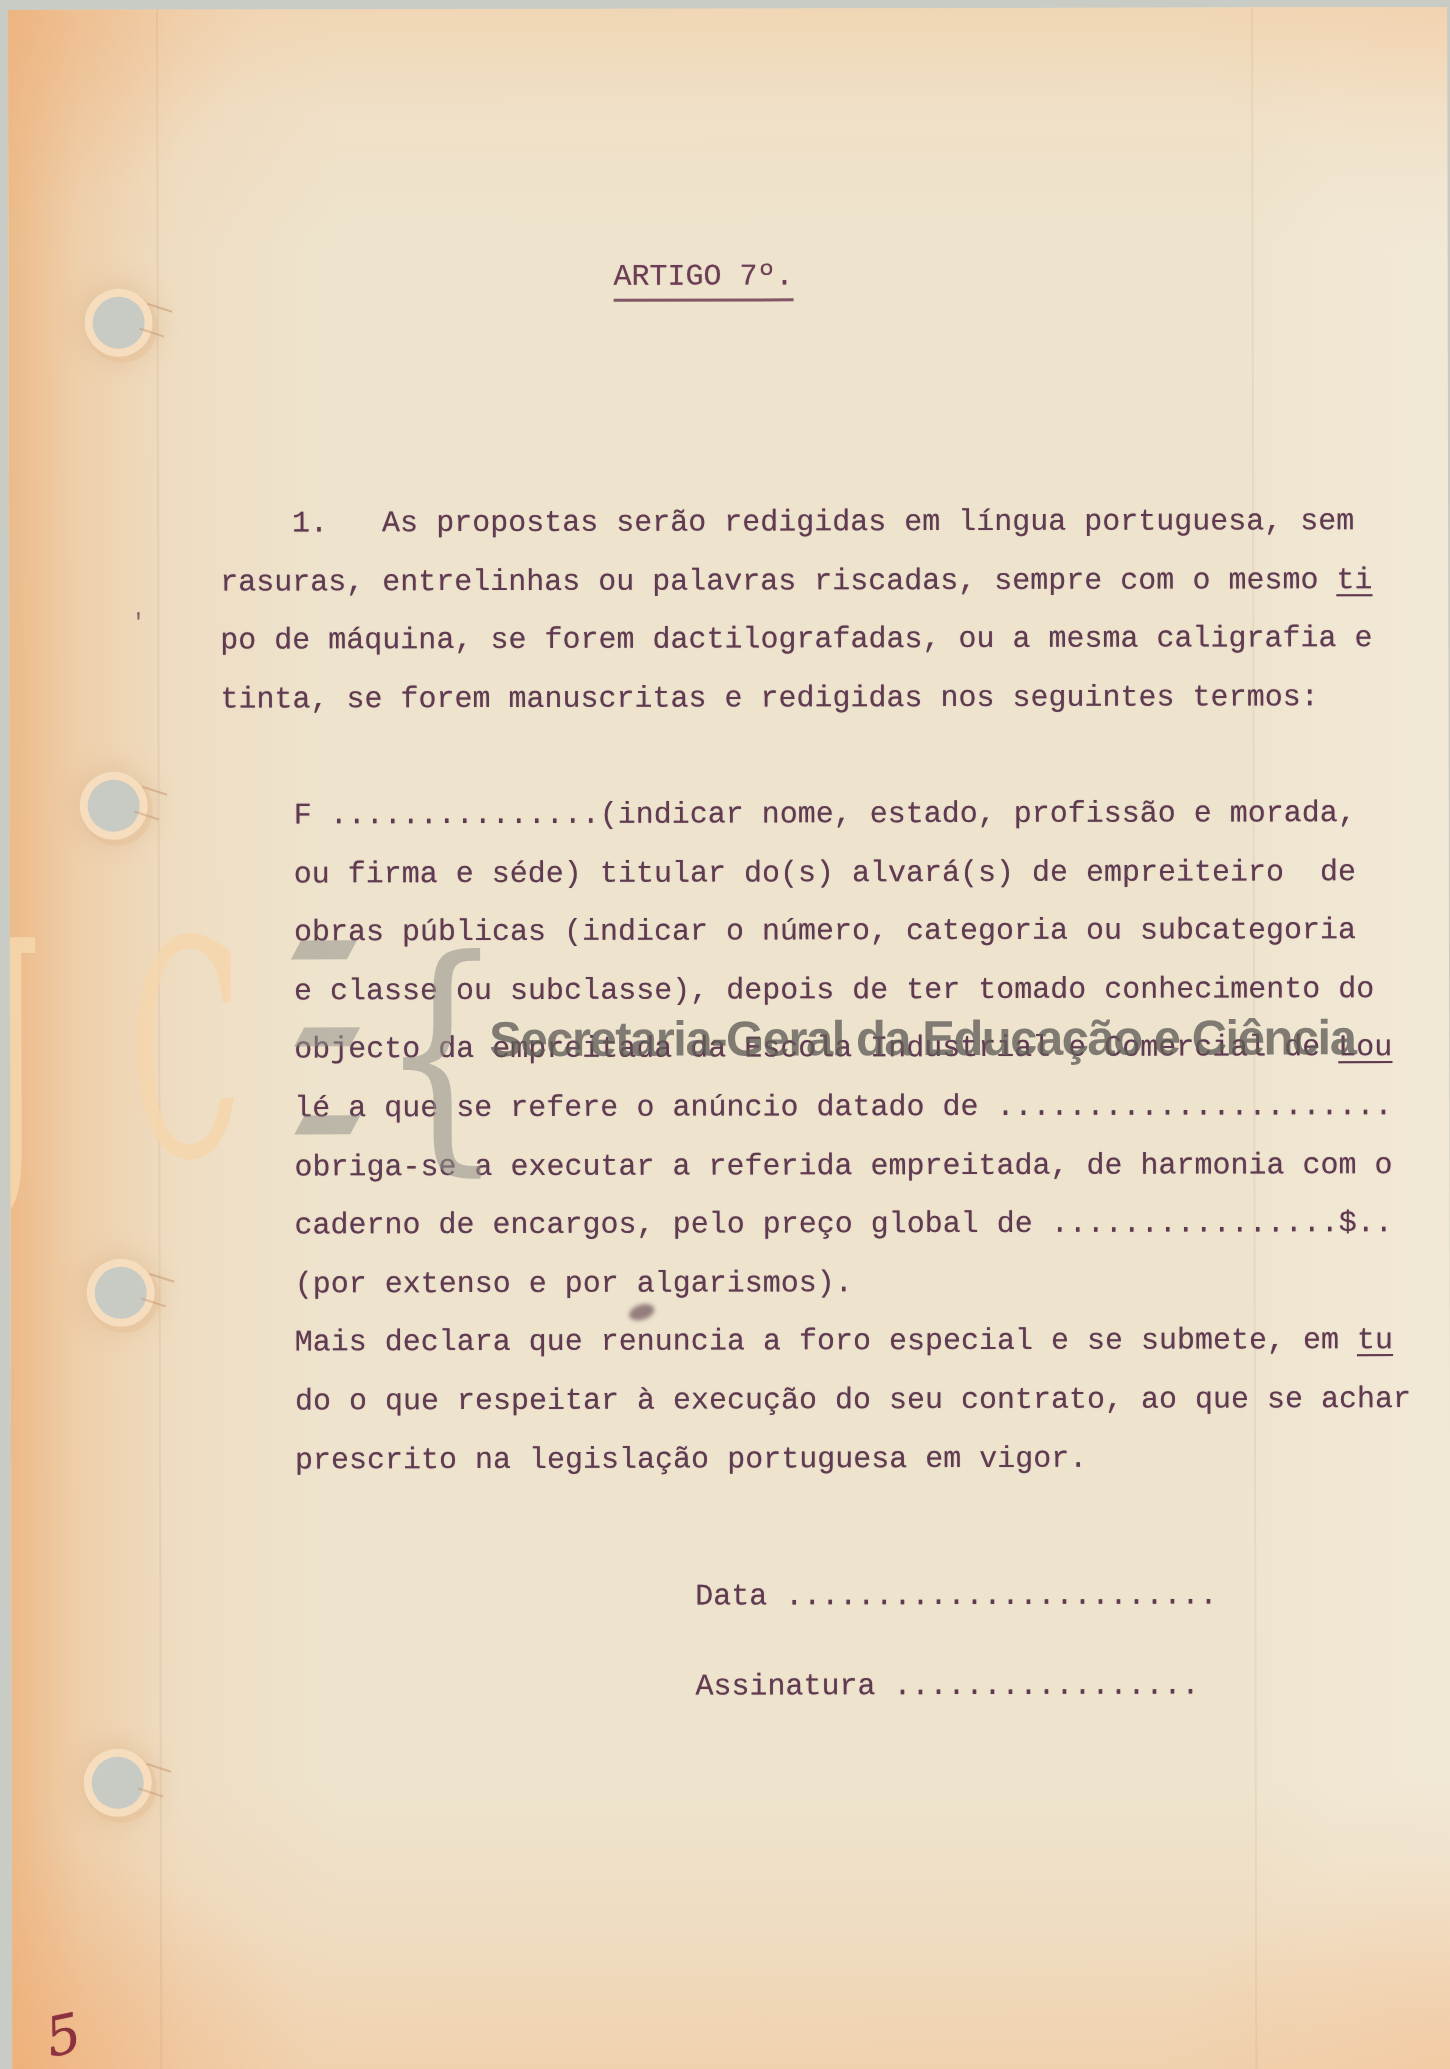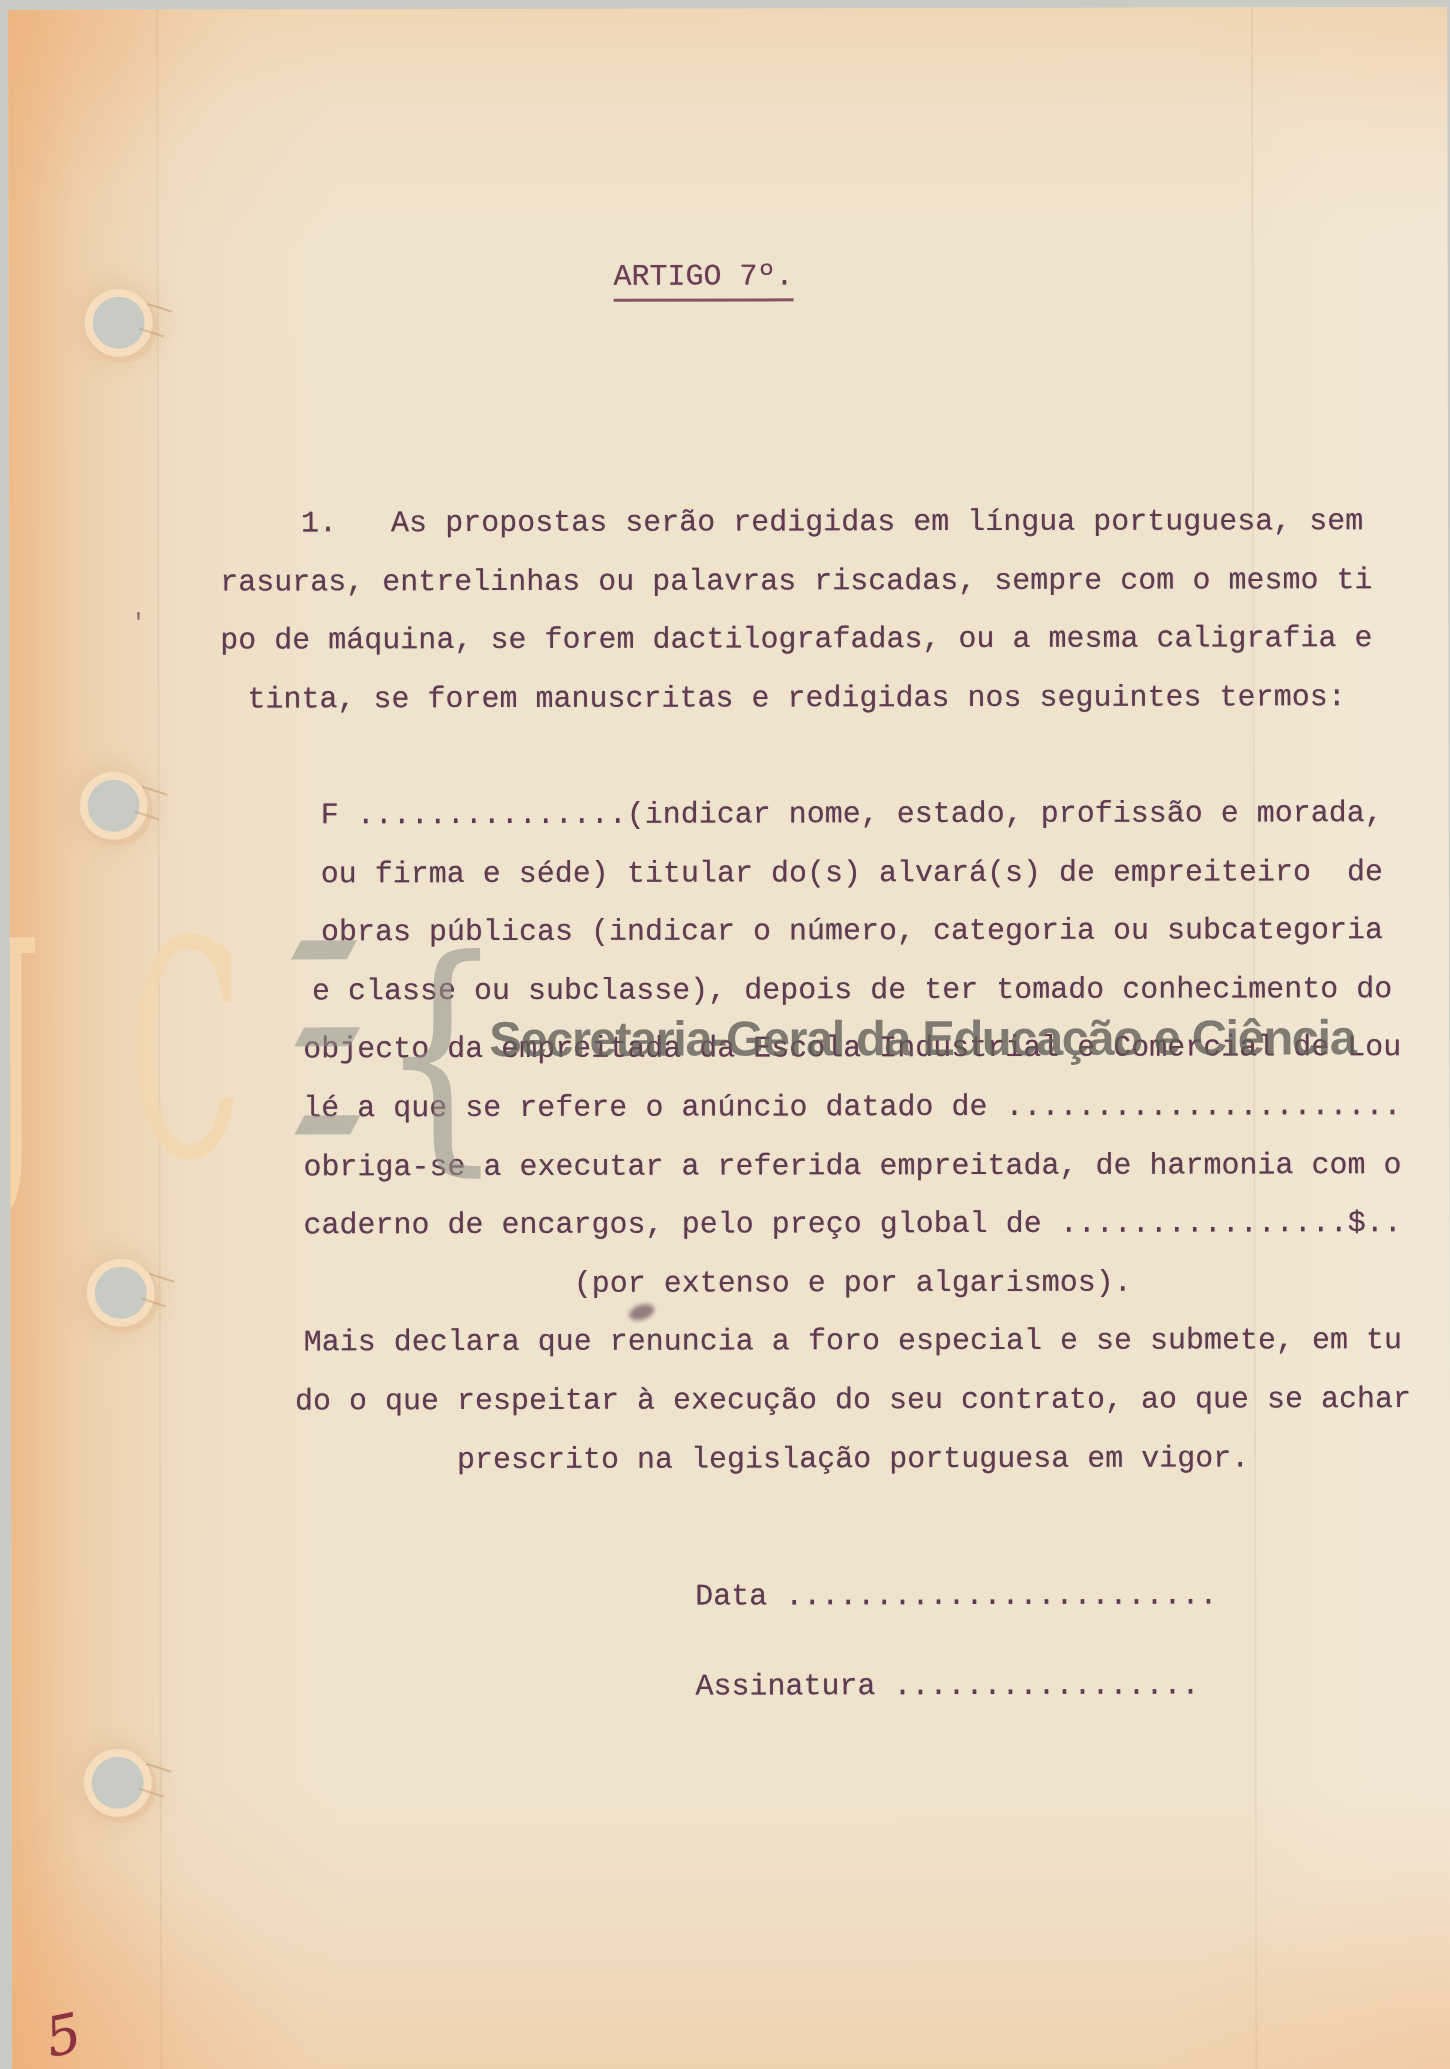--- a/index.html
+++ b/index.html
@@ -2,21 +2,21 @@
 <html><head>
 <meta charset="utf-8">
 <style>
   html,body{margin:0;padding:0;}
   body{
     width:1450px;height:2069px;
     background:#c9ccc4;
     overflow:hidden;
     font-family:"Liberation Sans",sans-serif;
   }
-  .scan{position:relative;width:1450px;height:2069px;text-align:center;}
+  .scan{position:relative;width:1450px;height:2069px;}
   
   .page{
     position:absolute;left:8px;top:7px;right:3px;bottom:0;
     overflow:hidden;
     transform:rotate(-0.12deg);
     transform-origin:top right;
     background:
       radial-gradient(420px 320px at 0% 100%, rgba(240,173,118,0.60), rgba(240,173,118,0) 72%),
       radial-gradient(340px 280px at 0% 0%, rgba(238,178,126,0.55), rgba(238,178,126,0) 72%),
       radial-gradient(420px 300px at 100% 100%, rgba(242,190,142,0.40), rgba(242,190,142,0) 70%),
@@ -42,21 +42,21 @@
     background:rgba(190,140,100,0.45);transform:rotate(18deg);
     box-shadow:0 26px 0 0 rgba(190,140,100,0.40);
   }
   
   .typed{position:absolute;color:#5f3a50;font-family:"Liberation Mono",monospace;
          font-size:30px;text-shadow:0 0 1px rgba(95,58,80,0.55);}
   .block .tline{white-space:pre;line-height:58.6px;height:58.6px;}
   .single{white-space:pre;line-height:34px;}
   .hline{white-space:pre;line-height:34px;color:#6d3d55;
          border-bottom:3px solid rgba(109,61,85,0.85);padding-bottom:5px;}
-  .tail{text-decoration-thickness:2px;text-underline-offset:6px;}
+  .tail{text-decoration:underline;text-decoration-thickness:2px;text-underline-offset:6px;}
   
   .watermark{position:absolute;inset:0;pointer-events:none;}
   .wm-letter{position:absolute;font-family:"DejaVu Serif",serif;font-size:300px;line-height:1;
              color:rgba(245,214,172,0.88);transform:scaleX(0.5);transform-origin:left top;}
   .wm-bar{position:absolute;width:56px;height:19px;background:rgba(148,145,138,0.55);
           transform:skewX(-28deg);}
   .wm-brace{position:absolute;font-family:"DejaVu Serif",serif;font-size:250px;line-height:1;
             color:rgba(150,147,140,0.58);transform:scaleX(0.8);transform-origin:left top;}
   .wm-text{position:absolute;font-family:"Liberation Sans",sans-serif;font-weight:bold;
            font-size:49px;letter-spacing:-1.5px;white-space:nowrap;color:rgba(98,94,88,0.78);}

